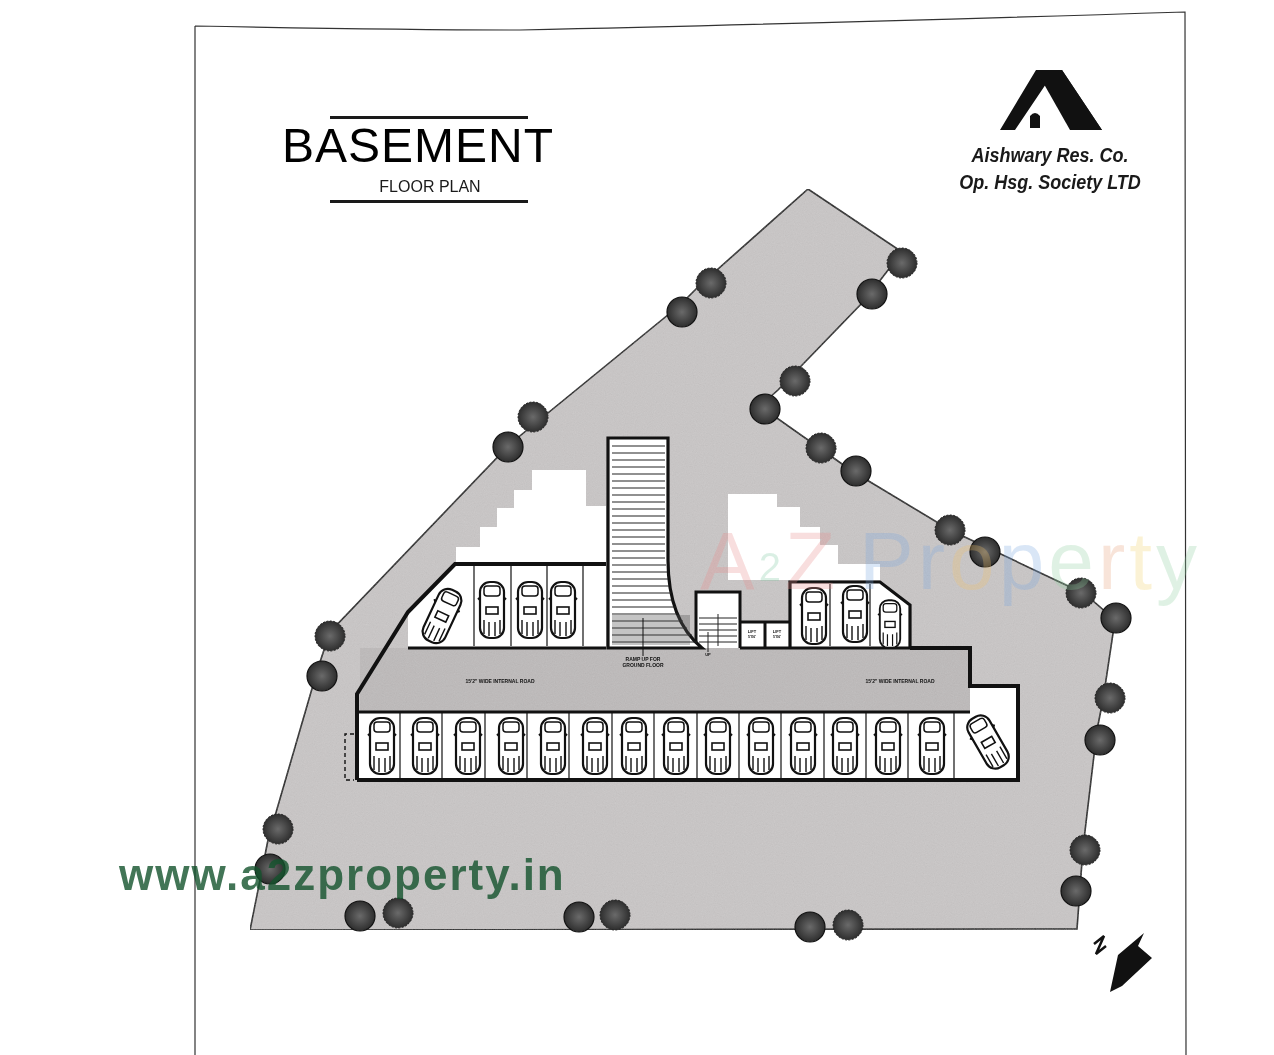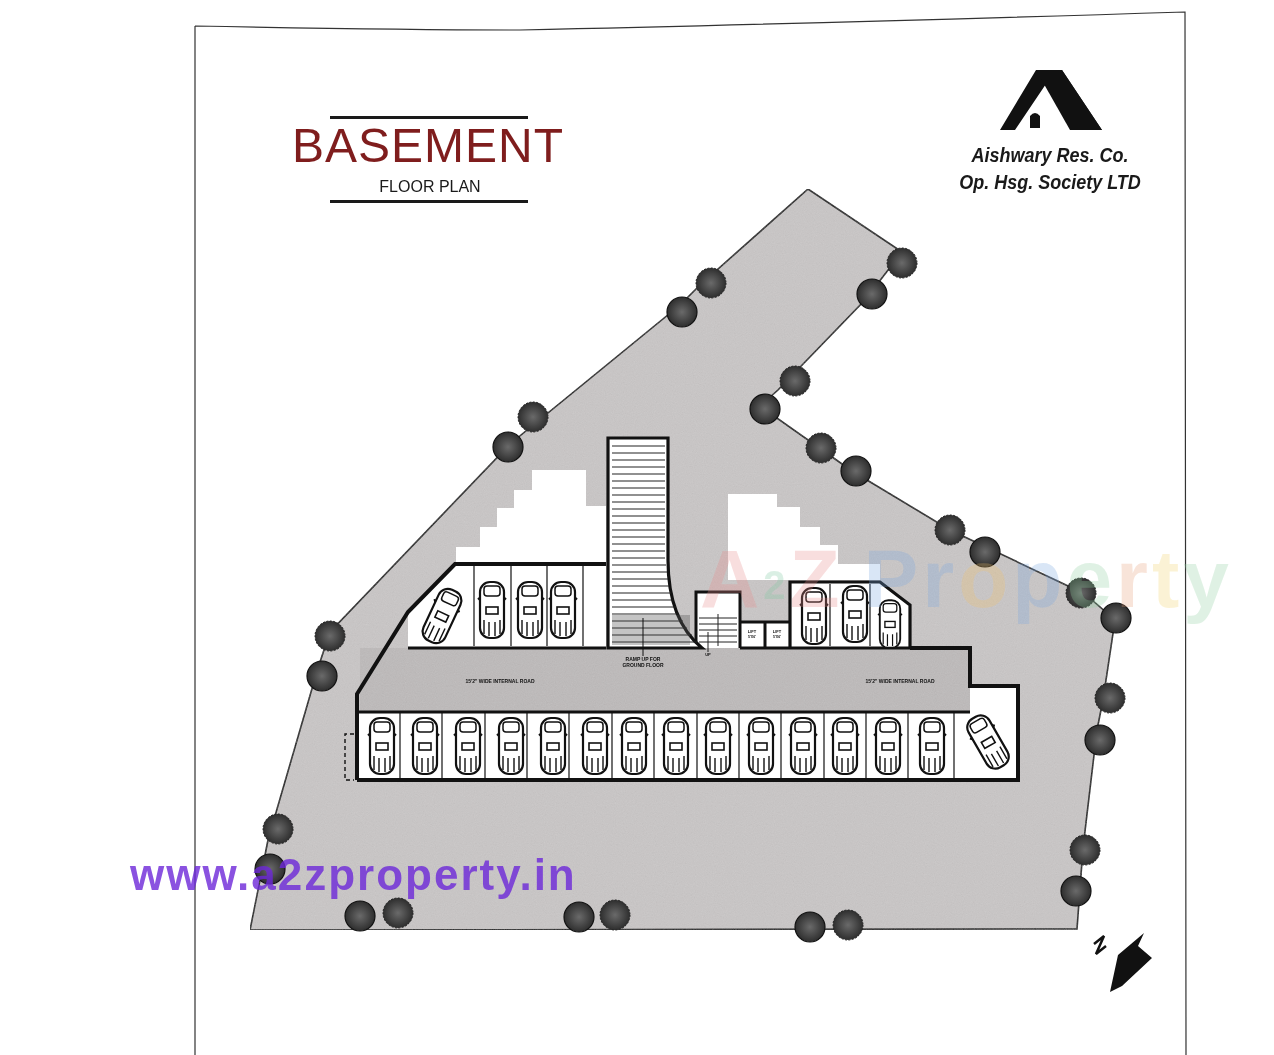--- a/index.html
+++ b/index.html
@@ -1,31 +1,31 @@
 <!DOCTYPE html>
 <html><head>
 <meta charset="utf-8">
 <style>
   html, body { margin: 0; padding: 0; background: #ffffff; }
   body { width: 1274px; height: 1055px; position: relative; overflow: hidden;
          font-family: "Liberation Sans", sans-serif; }
   #stage { position: absolute; left: 0; top: 0; width: 1274px; height: 1055px; }
   svg text { font-family: "Liberation Sans", sans-serif; }
-  .title-main { position: absolute; left: 292px; top: 122px; font-size: 48px; letter-spacing: 1px;
-                color: #7f1d1d; font-family: "Liberation Sans", sans-serif; line-height: 1; }
+  .title-main { position: absolute; left: 282px; top: 122px; font-size: 48px; letter-spacing: 1px;
+                color: #000000; font-family: "Liberation Sans", sans-serif; line-height: 1; }
   .title-sub { position: absolute; left: 332px; top: 178px; width: 196px; text-align: center;
                font-size: 16px; color: #1a1a1a; font-family: Liberation Sans, sans-serif; }
   .title-rule { position: absolute; height: 3px; background: #1a1a1a; }
   .society { position: absolute; left: 940px; top: 142px; width: 220px; text-align: center;
              font-size: 20px; font-weight: bold; font-style: italic; color: #1a1a1a;
              line-height: 27px; transform: scaleX(0.9); transform-origin: center; }
-  .watermark-top { position: absolute; left: 700px; top: 532px; font-size: 82px; font-weight: bold;
+  .watermark-top { position: absolute; left: 700px; top: 514px; font-size: 82px; font-weight: normal;
                    letter-spacing: 4px; opacity: 0.28; white-space: nowrap; }
-  .watermark-bottom { position: absolute; left: 130px; top: 850px; font-size: 44px; font-weight: bold;
-                      color: #6d28d9; opacity: 0.8; letter-spacing: 2px; white-space: nowrap; }
+  .watermark-bottom { position: absolute; left: 119px; top: 850px; font-size: 44px; font-weight: bold;
+                      color: #14532d; opacity: 0.8; letter-spacing: 2px; white-space: nowrap; }
 </style>
 </head>
 <body>
 
 <div id="stage">
 
   <svg width="1274" height="1055" viewBox="0 0 1274 1055">
     <defs>
       <filter id="grain" x="0" y="0" width="100%" height="100%">
         <feTurbulence type="fractalNoise" baseFrequency="0.9" numOctaves="2" seed="4" result="n"></feTurbulence>

